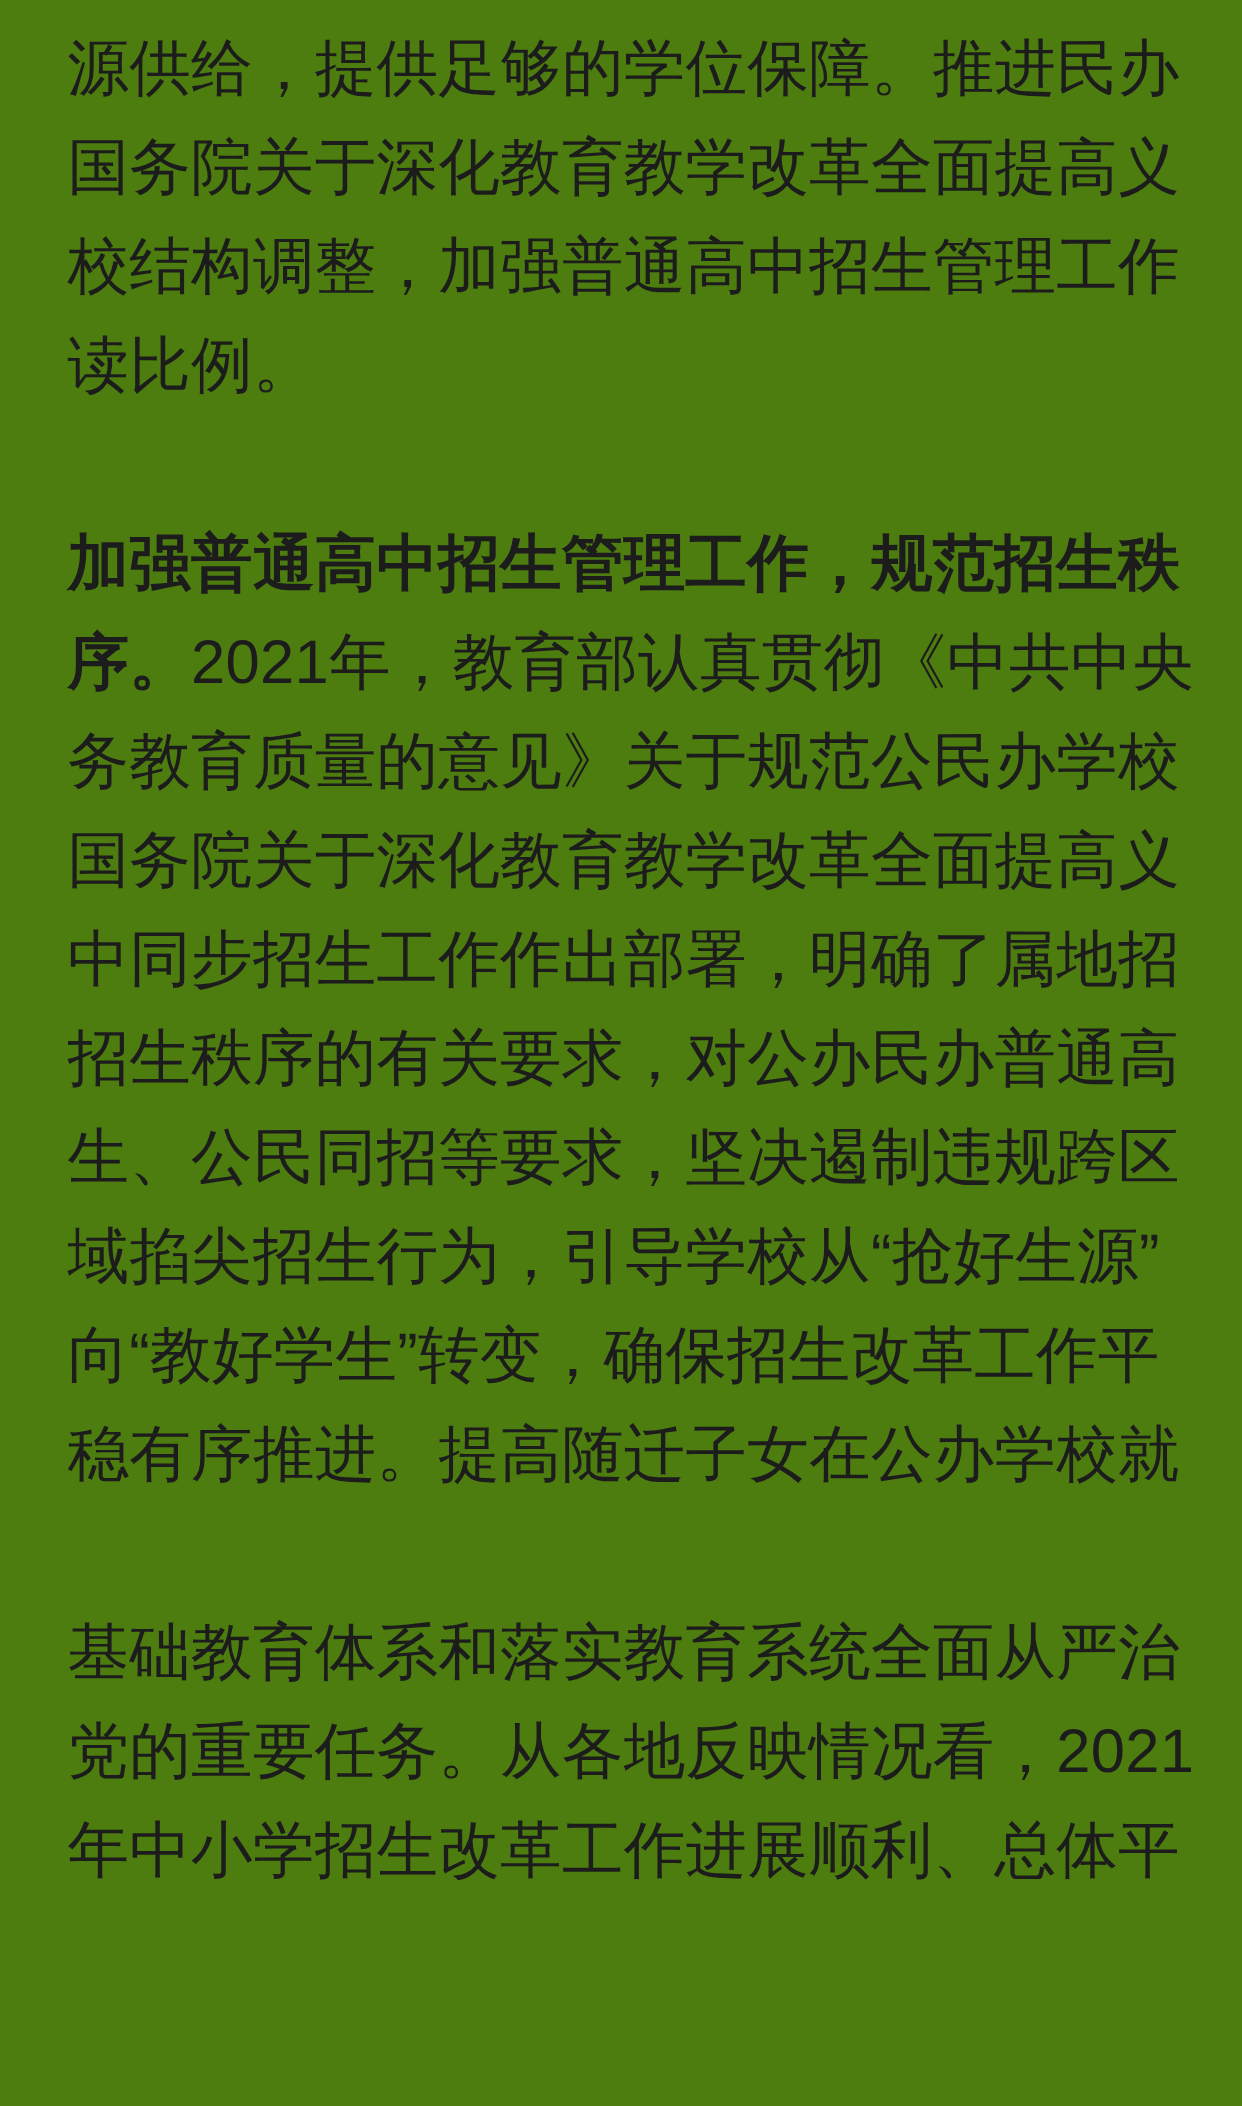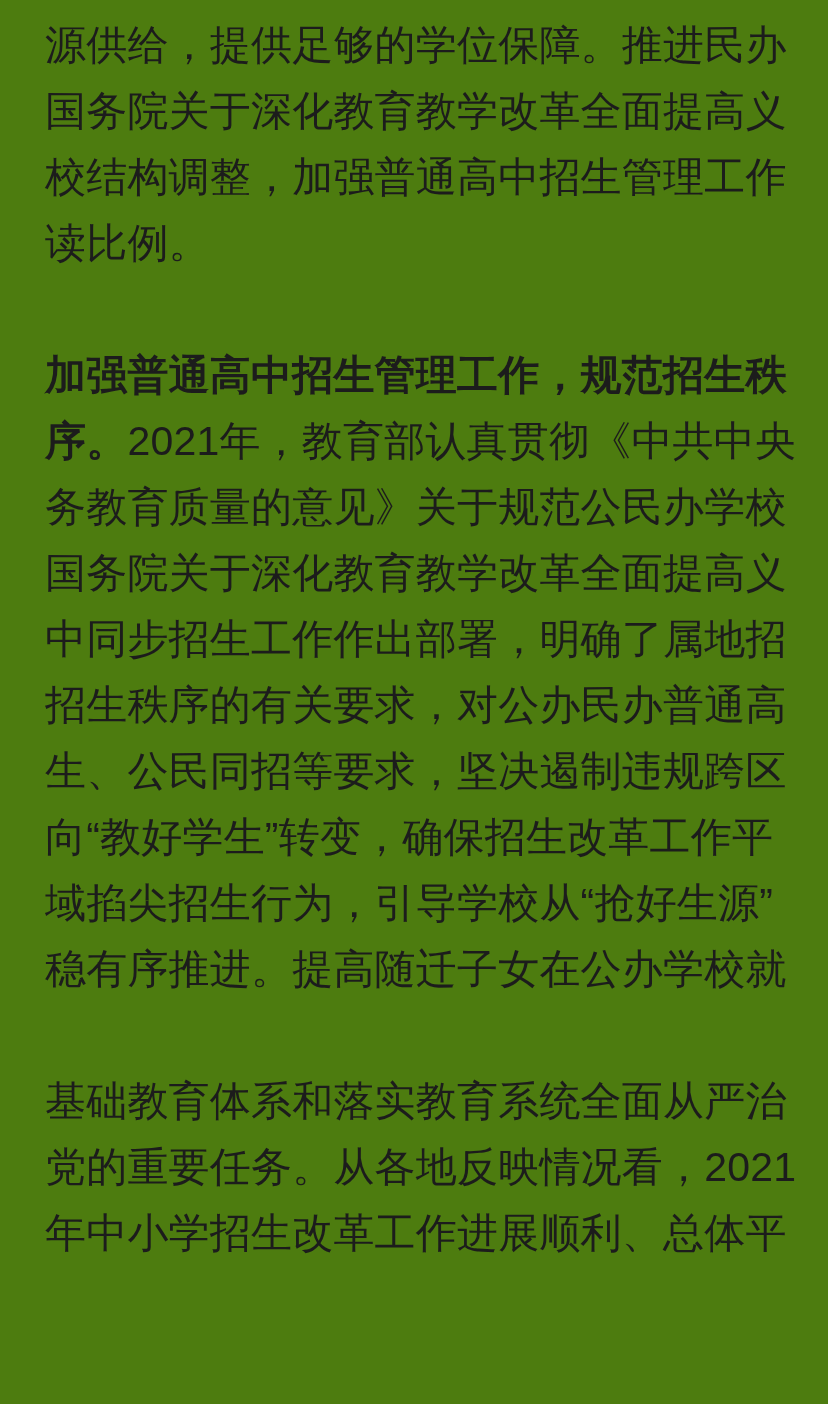--- a/index.html
+++ b/index.html
@@ -48,22 +48,22 @@
     </div>
 
     <div class="para">
       <div class="line bold">加强普通高中招生管理工作，规范招生秩</div>
       <div class="line"><span class="bold">序。</span><span>2021年，教育部认真贯彻《中共中央</span></div>
       <div class="line">务教育质量的意见》关于规范公民办学校</div>
       <div class="line">国务院关于深化教育教学改革全面提高义</div>
       <div class="line">中同步招生工作作出部署，明确了属地招</div>
       <div class="line">招生秩序的有关要求，对公办民办普通高</div>
       <div class="line">生、公民同招等要求，坚决遏制违规跨区</div>
+      <div class="line">域掐尖招生行为，引导学校从“抢好生源”</div>
       <div class="line">向“教好学生”转变，确保招生改革工作平</div>
-      <div class="line">域掐尖招生行为，引导学校从“抢好生源”</div>
       <div class="line">稳有序推进。提高随迁子女在公办学校就</div>
     </div>
 
     <div class="para">
       <div class="line">基础教育体系和落实教育系统全面从严治</div>
       <div class="line">党的重要任务。从各地反映情况看，2021</div>
       <div class="line">年中小学招生改革工作进展顺利、总体平</div>
     </div>
 
   </div>

